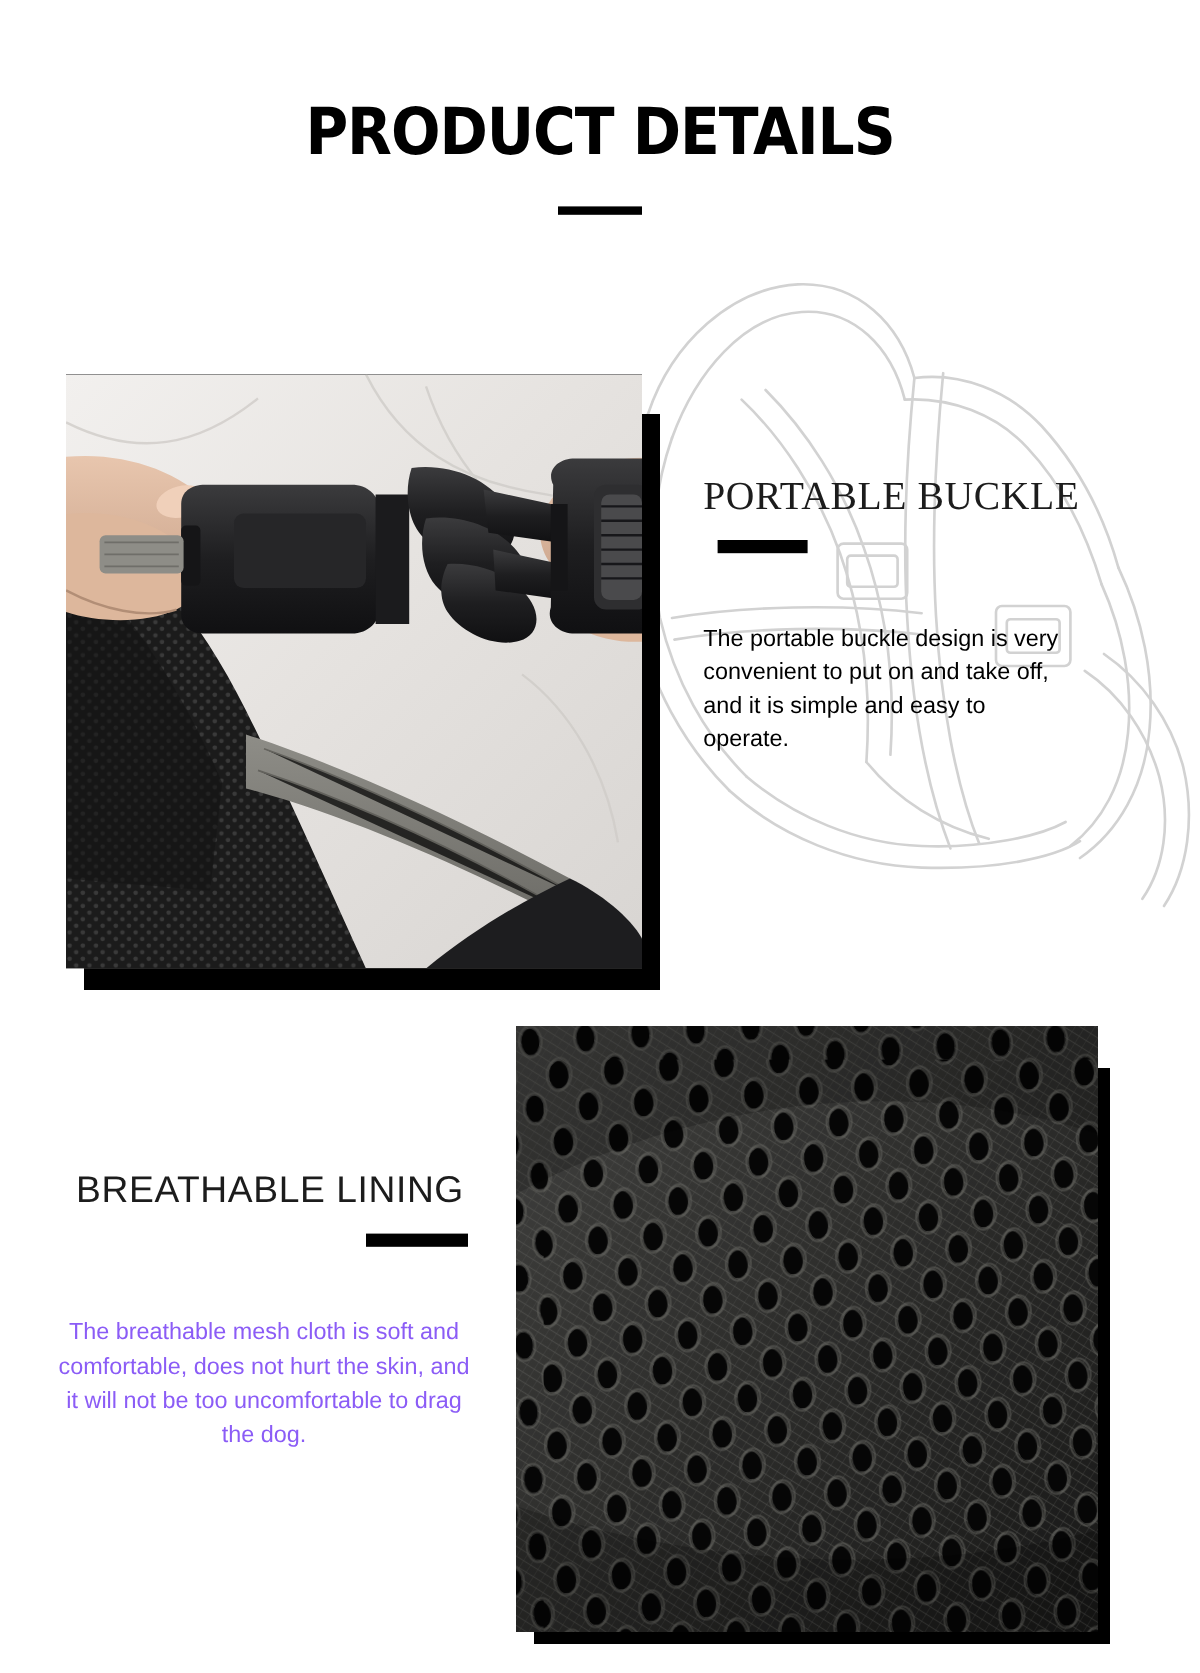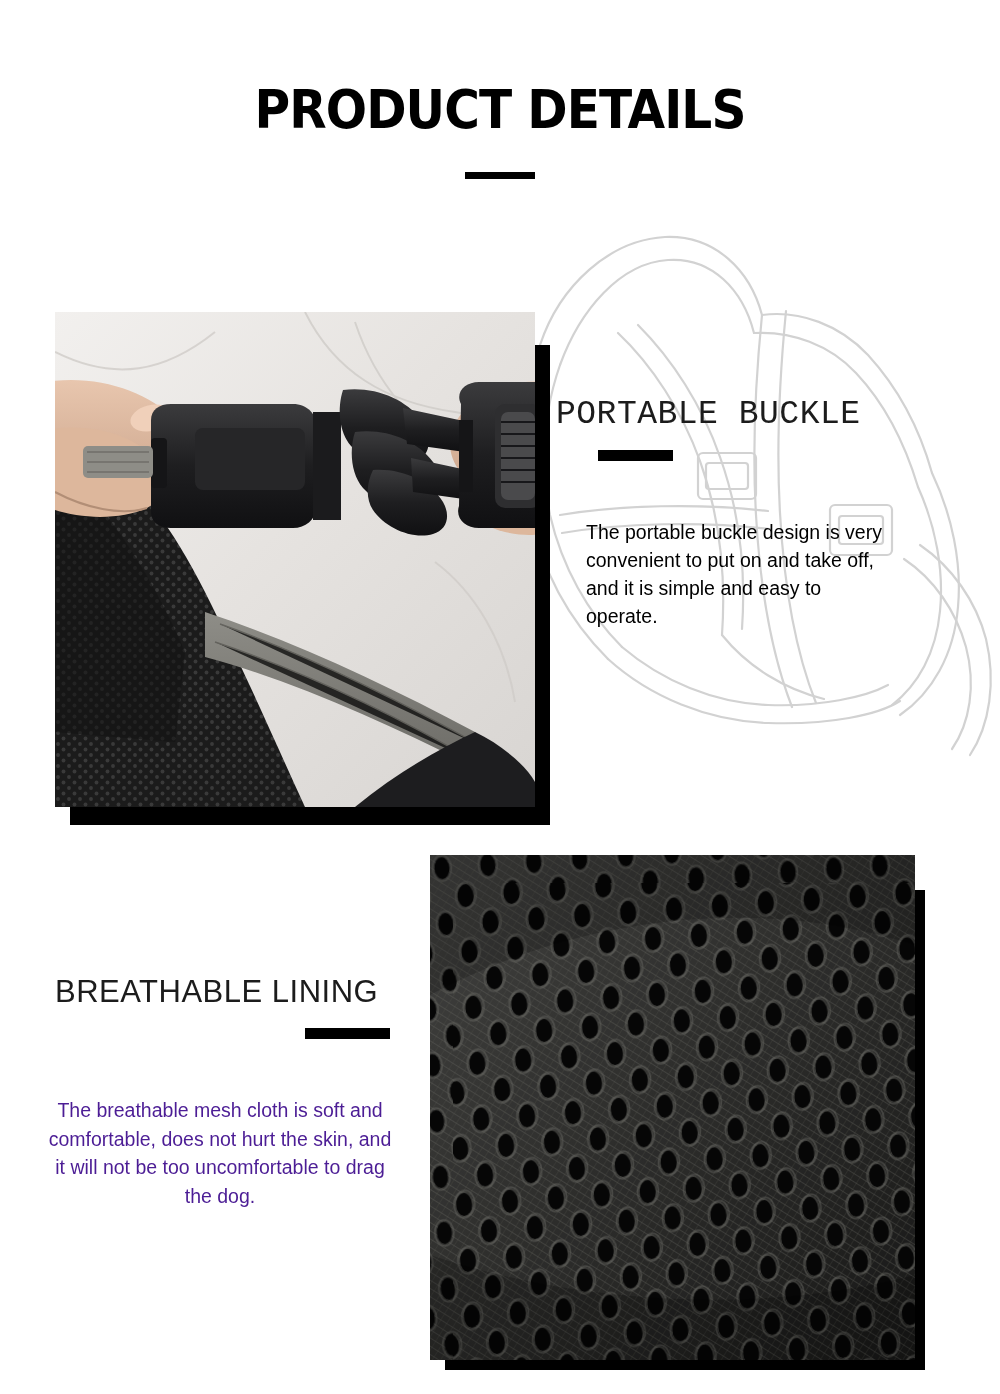--- a/index.html
+++ b/index.html
@@ -64,26 +64,26 @@
     left: 55px;
     top: 312px;
     width: 480px;
     height: 495px;
     overflow: hidden;
     background: #2b2b2b;
   }
 
   .sec1-heading {
     position: absolute;
-    left: 556px;
+    left: 586px;
     top: 396px;
     font-size: 33px;
     letter-spacing: 0.5px;
     color: #1c1c1c;
-    font-family: Liberation Mono, monospace;
+    font-family: Liberation Serif, serif;
   }
   .sec1-rule {
     position: absolute;
     left: 598px;
     top: 450px;
     width: 75px;
     height: 11px;
     background: #000000;
   }
   .sec1-body {
@@ -114,42 +114,42 @@
     height: 505px;
     overflow: hidden;
     background: #1d1d1d;
   }
 
   .sec2-heading {
     position: absolute;
     left: 55px;
     top: 974px;
     width: 340px;
-    text-align: left;
+    text-align: center;
     font-size: 31px;
     letter-spacing: 0.5px;
     color: #1c1c1c;
   }
   .sec2-rule {
     position: absolute;
     left: 305px;
     top: 1028px;
     width: 85px;
     height: 11px;
     background: #000000;
   }
   .sec2-body {
     position: absolute;
     left: 45px;
     top: 1096px;
     width: 350px;
     text-align: center;
     font-size: 19.5px;
     line-height: 28.5px;
-    color: #4c1d95;
+    color: #8b5cf6;
   }
 </style>
 </head>
 <body>
 
 <div class="page-title">PRODUCT DETAILS</div>
 <div class="title-underline"></div>
 
 <div class="bg-lineart">
   <svg width="500" height="680" viewBox="0 0 500 680" fill="none" xmlns="http://www.w3.org/2000/svg">

